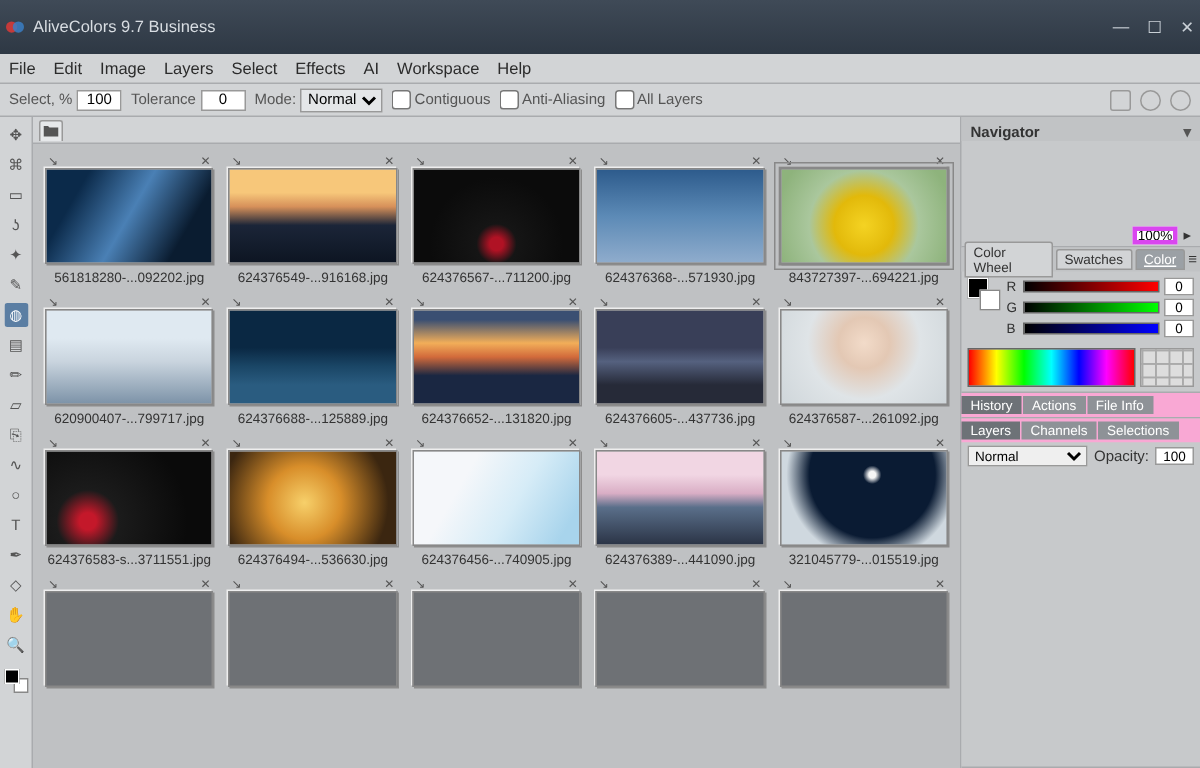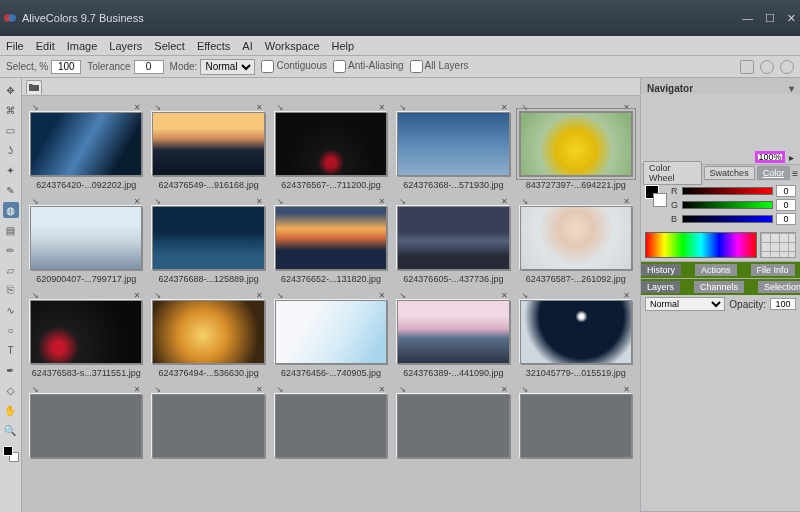--- a/index.html
+++ b/index.html
@@ -73,21 +73,21 @@
   .sl .bar { flex:1; height:8px; border:1px solid #666; }
   .sl .bar.r { background:linear-gradient(90deg,#000,#f00); }
   .sl .bar.g { background:linear-gradient(90deg,#000,#0f0); }
   .sl .bar.b { background:linear-gradient(90deg,#000,#00f); }
   .sl input { width:20px; height:12px; font-size:9px; text-align:center; border:1px solid #999; }
   .spectrum { height:32px; display:flex; gap:3px; padding:3px 4px; }
   .spectrum .hue { flex:1; background:linear-gradient(90deg,#f00,#ff0,#0f0,#0ff,#00f,#f0f,#f00); border:1px solid #666; }
   .spectrum .grid { width:36px; background:#ddd; border:1px solid #999; display:block; padding:0;
     background-image:linear-gradient(#aaa 1px,transparent 1px),linear-gradient(90deg,#aaa 1px,transparent 1px);
     background-size:9px 9px; }
-  .history-tabs, .layer-tabs { height:16px; background:#4d7c0f; display:flex; align-items:center; gap:14px; }
+  .history-tabs, .layer-tabs { height:16px; background:#f9a8d4; display:flex; align-items:center; gap:1px; }
   .ptab { padding:1px 6px; background:#9ea2a6; color:#fff; font-size:9px; cursor:pointer; }
   .ptab.dim { background:#8e9297; }
   .ptab.act { background:#6d7277; }
   .layer-opts { height:18px; display:flex; align-items:center; gap:4px; padding:0 4px; background:#c7c9cb; }
   .layer-opts select { flex:1; height:14px; font-size:9px; border:1px solid #999; }
   .layer-opts input { width:26px; height:12px; font-size:9px; text-align:center; border:1px solid #999; }
   .layers-body { flex:1; background:#c7c9cb; }
   .layer-footer { height:16px; background:#c7c9cb; border-top:1px solid #a9abae; display:flex; align-items:center; justify-content:flex-end; gap:6px; padding-right:6px; color:rgba(0,0,0,0.25); font-size:10px; }
 </style>
 </head>
@@ -177,21 +177,21 @@
     </div>
     <div class="grid" id="grid">
         <div class="cell">
           <div class="thumb-wrap">
             <div class="thumb-bar">
               <span>↘</span>
               <span>✕</span>
             </div>
             <div class="thumb g-fashion"></div>
           </div>
-          <div class="caption">624376420-...092202.jpg</div>
+          <div class="caption">561818280-...092202.jpg</div>
         </div>
         <div class="cell">
           <div class="thumb-wrap">
             <div class="thumb-bar">
               <span>↘</span>
               <span>✕</span>
             </div>
             <div class="thumb g-mountlake"></div>
           </div>
           <div class="caption">624376549-...916168.jpg</div>

